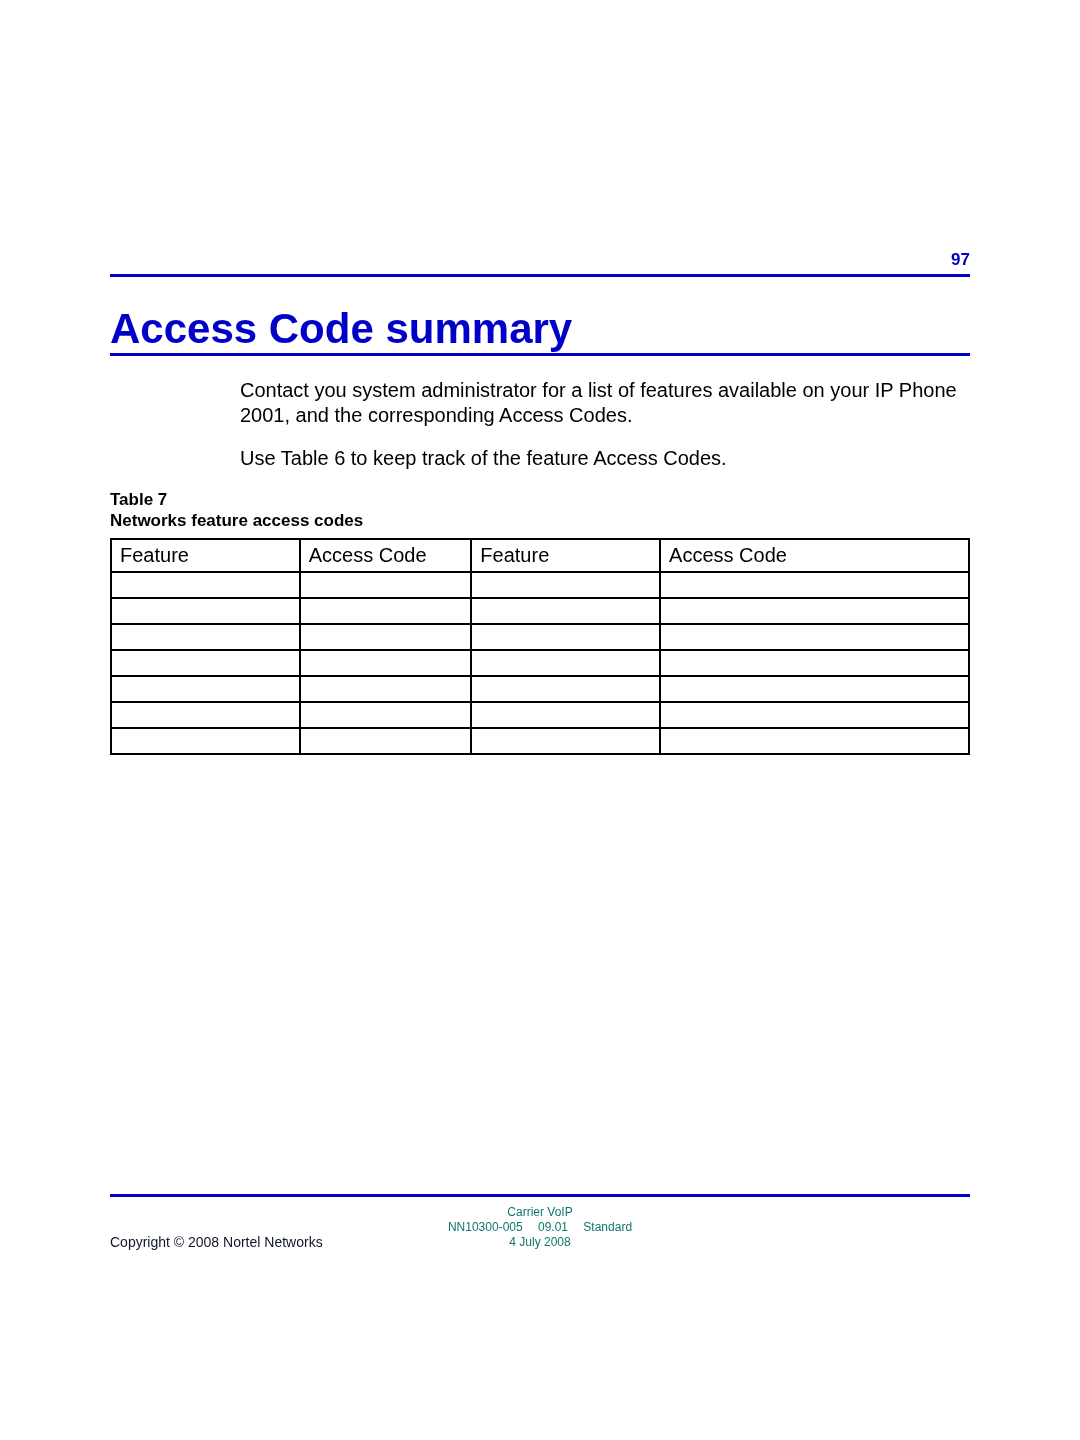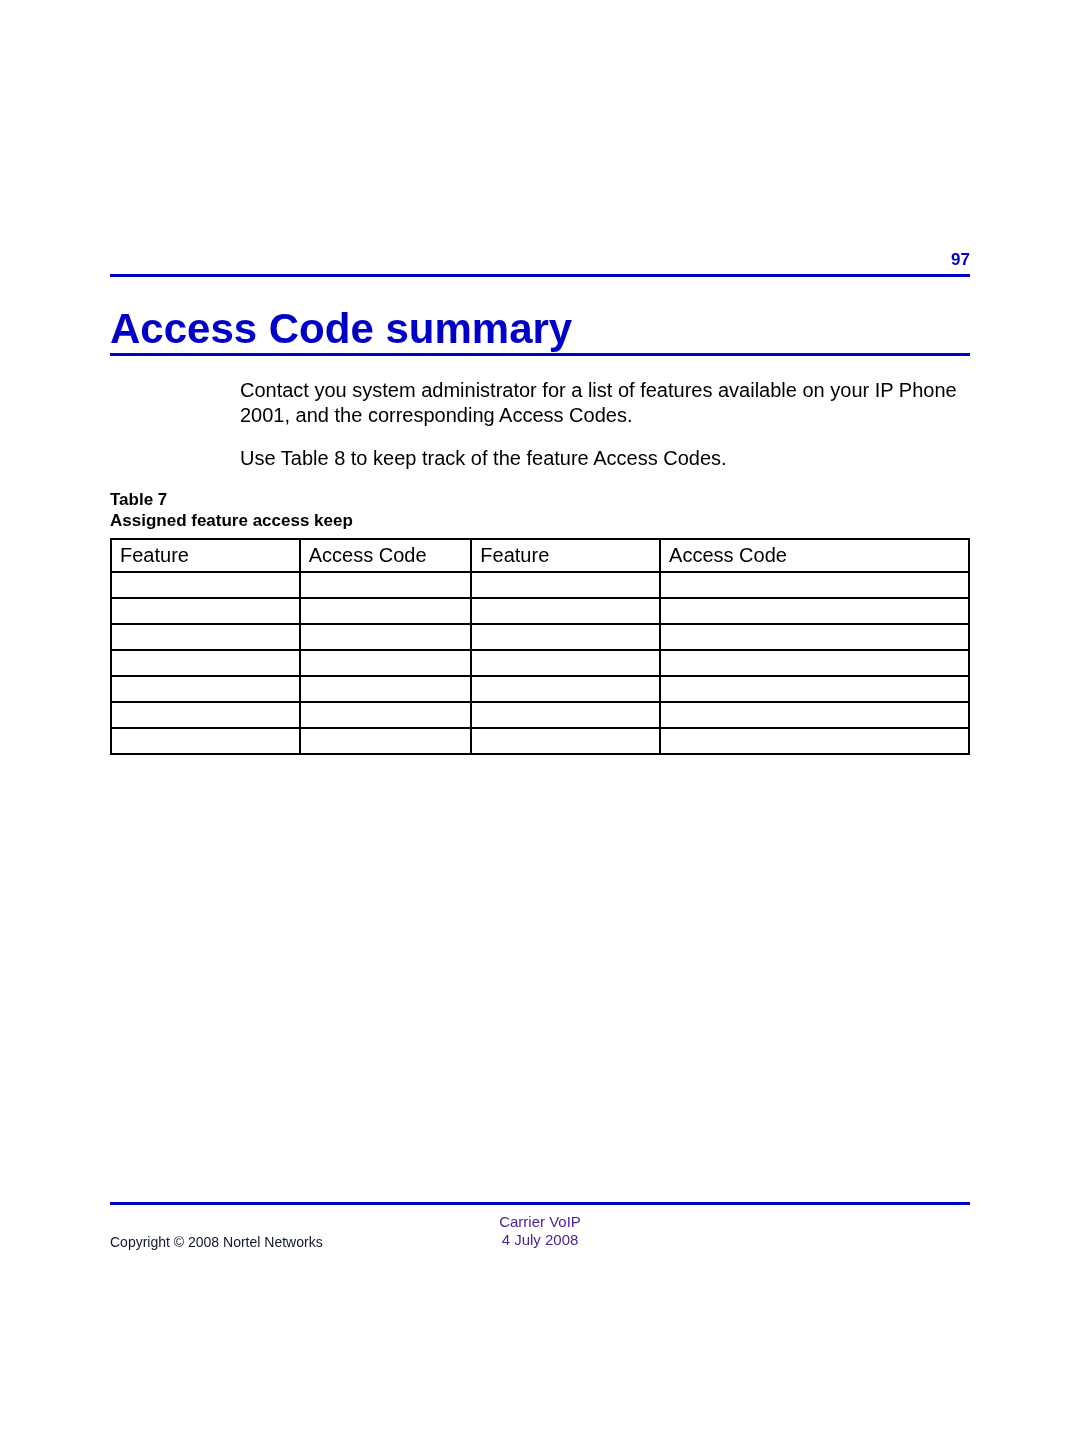--- a/index.html
+++ b/index.html
@@ -70,46 +70,46 @@
       left: 110px;
       right: 110px;
       bottom: 190px;
     }
     .footer-rule {
       border-top: 3px solid #0000c8;
       margin-bottom: 8px;
     }
     .footer-center {
       text-align: center;
-      color: #4c1d95;
-      font-size: 15px;
+      color: #0f766e;
+      font-size: 12px;
       line-height: 1.25;
     }
     .footer-left {
       color: #0f172a;
       font-size: 14px;
       margin-top: -16px;
     }
   </style>
 </head>
 <body>
 
 <div class="page">
   <div class="page-number">97</div>
   <div class="top-rule"></div>
 
   <h1 class="heading">Access Code summary</h1>
   <div class="heading-rule"></div>
 
   <p class="body-text">Contact you system administrator for a list of features available on your IP Phone 2001, and the corresponding Access Codes.</p>
-  <p class="body-text">Use Table 8 to keep track of the feature Access Codes.</p>
+  <p class="body-text">Use Table 6 to keep track of the feature Access Codes.</p>
 
   <div class="table-caption">
     <span>Table 7</span><br>
-    <span>Assigned feature access keep</span>
+    <span>Networks feature access codes</span>
   </div>
 
   <table class="codes">
     <colgroup>
       <col style="width:22%">
       <col style="width:20%">
       <col style="width:22%">
       <col style="width:36%">
     </colgroup>
     <thead>
@@ -164,16 +164,17 @@
           <td></td>
         </tr>
     </tbody>
   </table>
 </div>
 
 <div class="footer">
   <div class="footer-rule"></div>
   <div class="footer-center">
     <div>Carrier VoIP</div>
+    <div>NN10300-005  09.01  Standard</div>
     <div>4 July 2008</div>
   </div>
   <div class="footer-left">Copyright © 2008 Nortel Networks</div>
 </div>
 
 </body></html>

